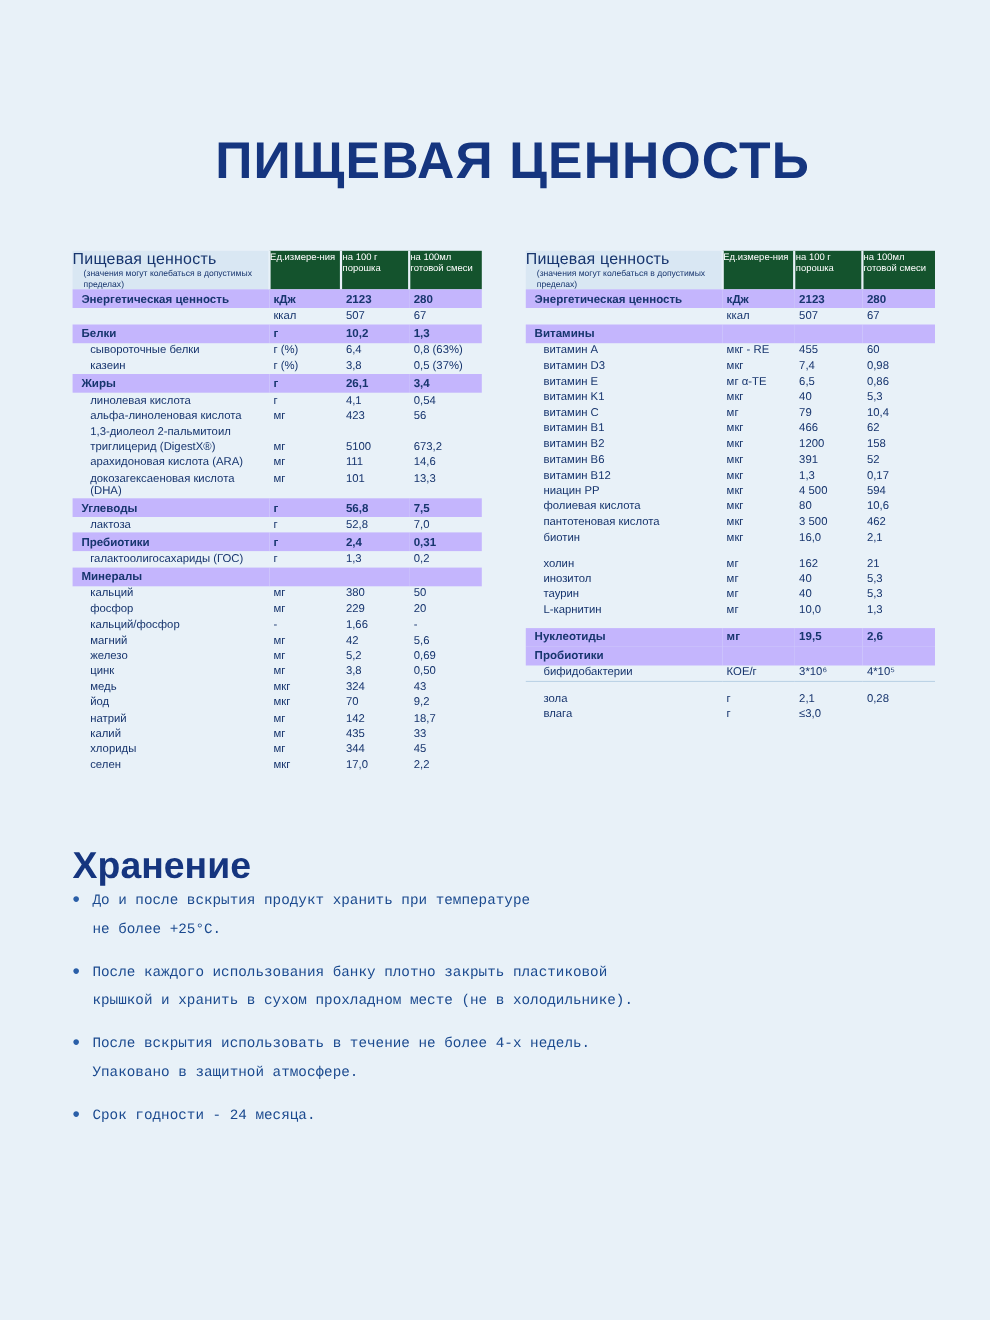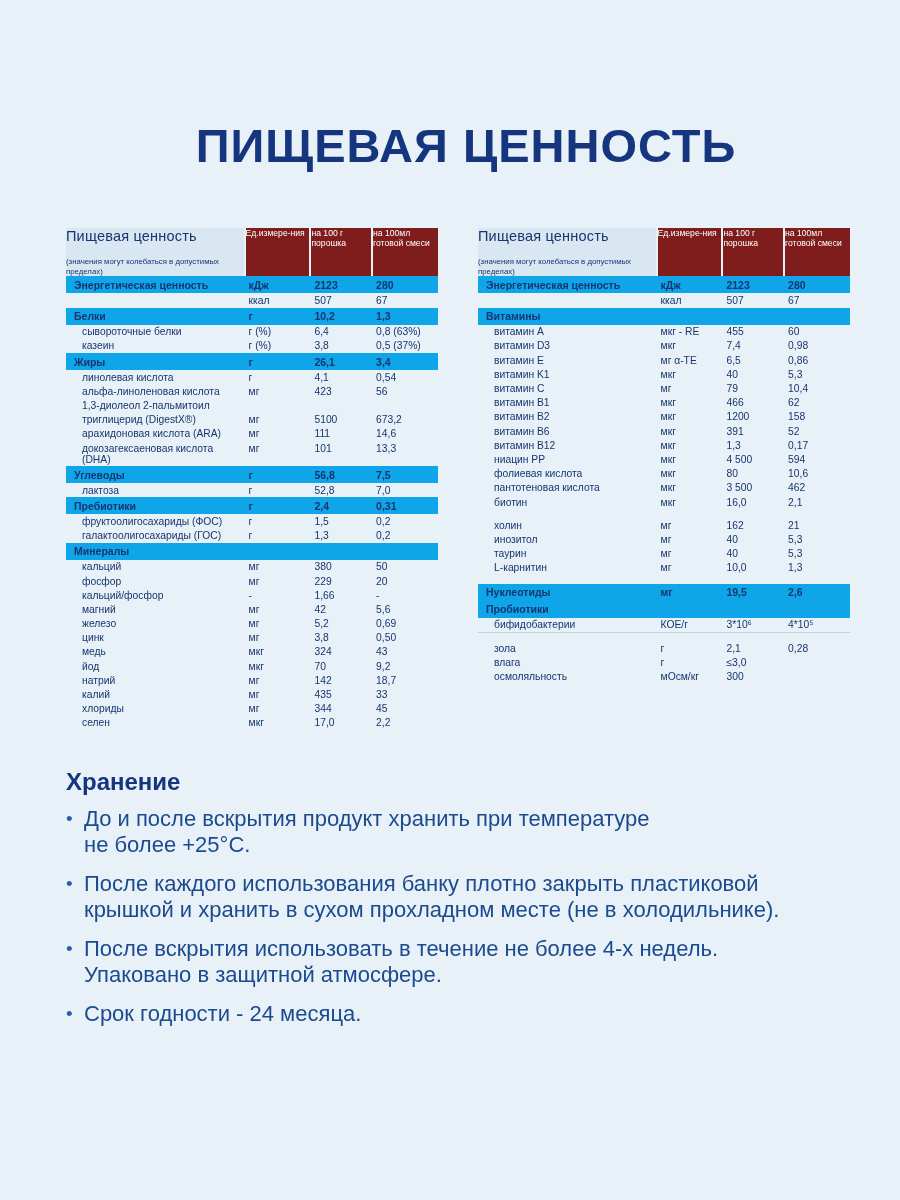--- a/index.html
+++ b/index.html
@@ -46,49 +46,50 @@
     border-collapse: collapse;
     width: 100%;
     table-layout: fixed;
   }
   .tbl td, .tbl th {
     padding: 0;
     vertical-align: top;
   }
 
   .hdr-row td {
-    background: #7f1d1d;
+    background: #14532d;
     color: #ffffff;
     vertical-align: top;
   }
   .hdr-title {
     background: #d9e7f3 !important;
     color: #17356e !important;
     padding: 10px 8px 8px 8px;
   }
   .hdr-title .h1 {
     font-size: 14.5px;
     font-weight: normal;
     letter-spacing: .2px;
   }
   .hdr-title .h2 {
     font-size: 7.8px;
     line-height: 1.25;
-    margin-top: 13px;
+    margin-top: 0;
     color: #17356e;
+    padding-left: 10px;
   }
   .hdr-cell {
     font-size: 8.6px;
     line-height: 1.18;
     padding: 9px 5px 8px 6px;
     border-left: 2px solid #e8f1f8;
   }
 
   .sec td {
-    background: #0ea5e9;
+    background: #c4b5fd;
     font-weight: bold;
     font-size: 10.5px;
     padding: 2.5px 0 2.5px 8px;
   }
   .sec td.v { padding-left: 4px; font-weight: bold; }
 
   .row td {
     padding: 1.6px 0 1.6px 16px;
     font-size: 10.3px;
   }
@@ -103,21 +104,21 @@
   }
   .c-name { width: 168px; }
   .c-unit { width: 62px; }
   .c-v1   { width: 58px; }
   .c-v2   { width: 62px; }
 
   
   .storage-title {
     position: absolute;
     left: 50px; top: 768px;
-    font-size: 24px;
+    font-size: 34px;
     font-weight: bold;
     color: #15357f;
   }
   .storage-list {
     position: absolute;
     left: 50px; top: 806px;
     width: 810px;
   }
   .bullet-item {
     display: flex;
@@ -126,23 +127,24 @@
   }
   .bullet-dot {
     width: 18px;
     flex: 0 0 18px;
     font-size: 19px;
     line-height: 25px;
     color: #2a5fa8;
     text-align: left;
   }
   .bullet-text {
-    font-size: 22px;
+    font-size: 13px;
     line-height: 26px;
     color: #1b4a8f;
+    font-family: Liberation Mono, monospace;
   }
 </style>
 </head>
 <body>
 
 <div class="page">
 
   <div class="title">ПИЩЕВАЯ ЦЕННОСТЬ</div>
 
   <div class="tbl left">
@@ -247,26 +249,20 @@
             <td class="v1">52,8</td>
             <td class="v2">7,0</td>
           </tr>
           <tr class="sec">
             <td>Пребиотики</td>
             <td class="v">г</td>
             <td class="v">2,4</td>
             <td class="v">0,31</td>
           </tr>
           <tr class="row">
-            <td>фруктоолигосахариды (ФОС)</td>
-            <td class="unit">г</td>
-            <td class="v1">1,5</td>
-            <td class="v2">0,2</td>
-          </tr>
-          <tr class="row">
             <td>галактоолигосахариды (ГОС)</td>
             <td class="unit">г</td>
             <td class="v1">1,3</td>
             <td class="v2">0,2</td>
           </tr>
           <tr class="sec">
             <td>Минералы</td>
             <td class="v"></td>
             <td class="v"></td>
             <td class="v"></td>
@@ -515,26 +511,20 @@
           <tr class="row">
             <td>зола</td>
             <td class="unit">г</td>
             <td class="v1">2,1</td>
             <td class="v2">0,28</td>
           </tr>
           <tr class="row">
             <td>влага</td>
             <td class="unit">г</td>
             <td class="v1">≤3,0</td>
-            <td class="v2"></td>
-          </tr>
-          <tr class="row">
-            <td>осмоляльность</td>
-            <td class="unit">мОсм/кг</td>
-            <td class="v1">300</td>
             <td class="v2"></td>
           </tr>
         </tbody>
     </table>
   </div>
 
   <div class="storage-title">Хранение</div>
   <div class="storage-list">
       <div class="bullet-item">
         <div class="bullet-dot">•</div>

